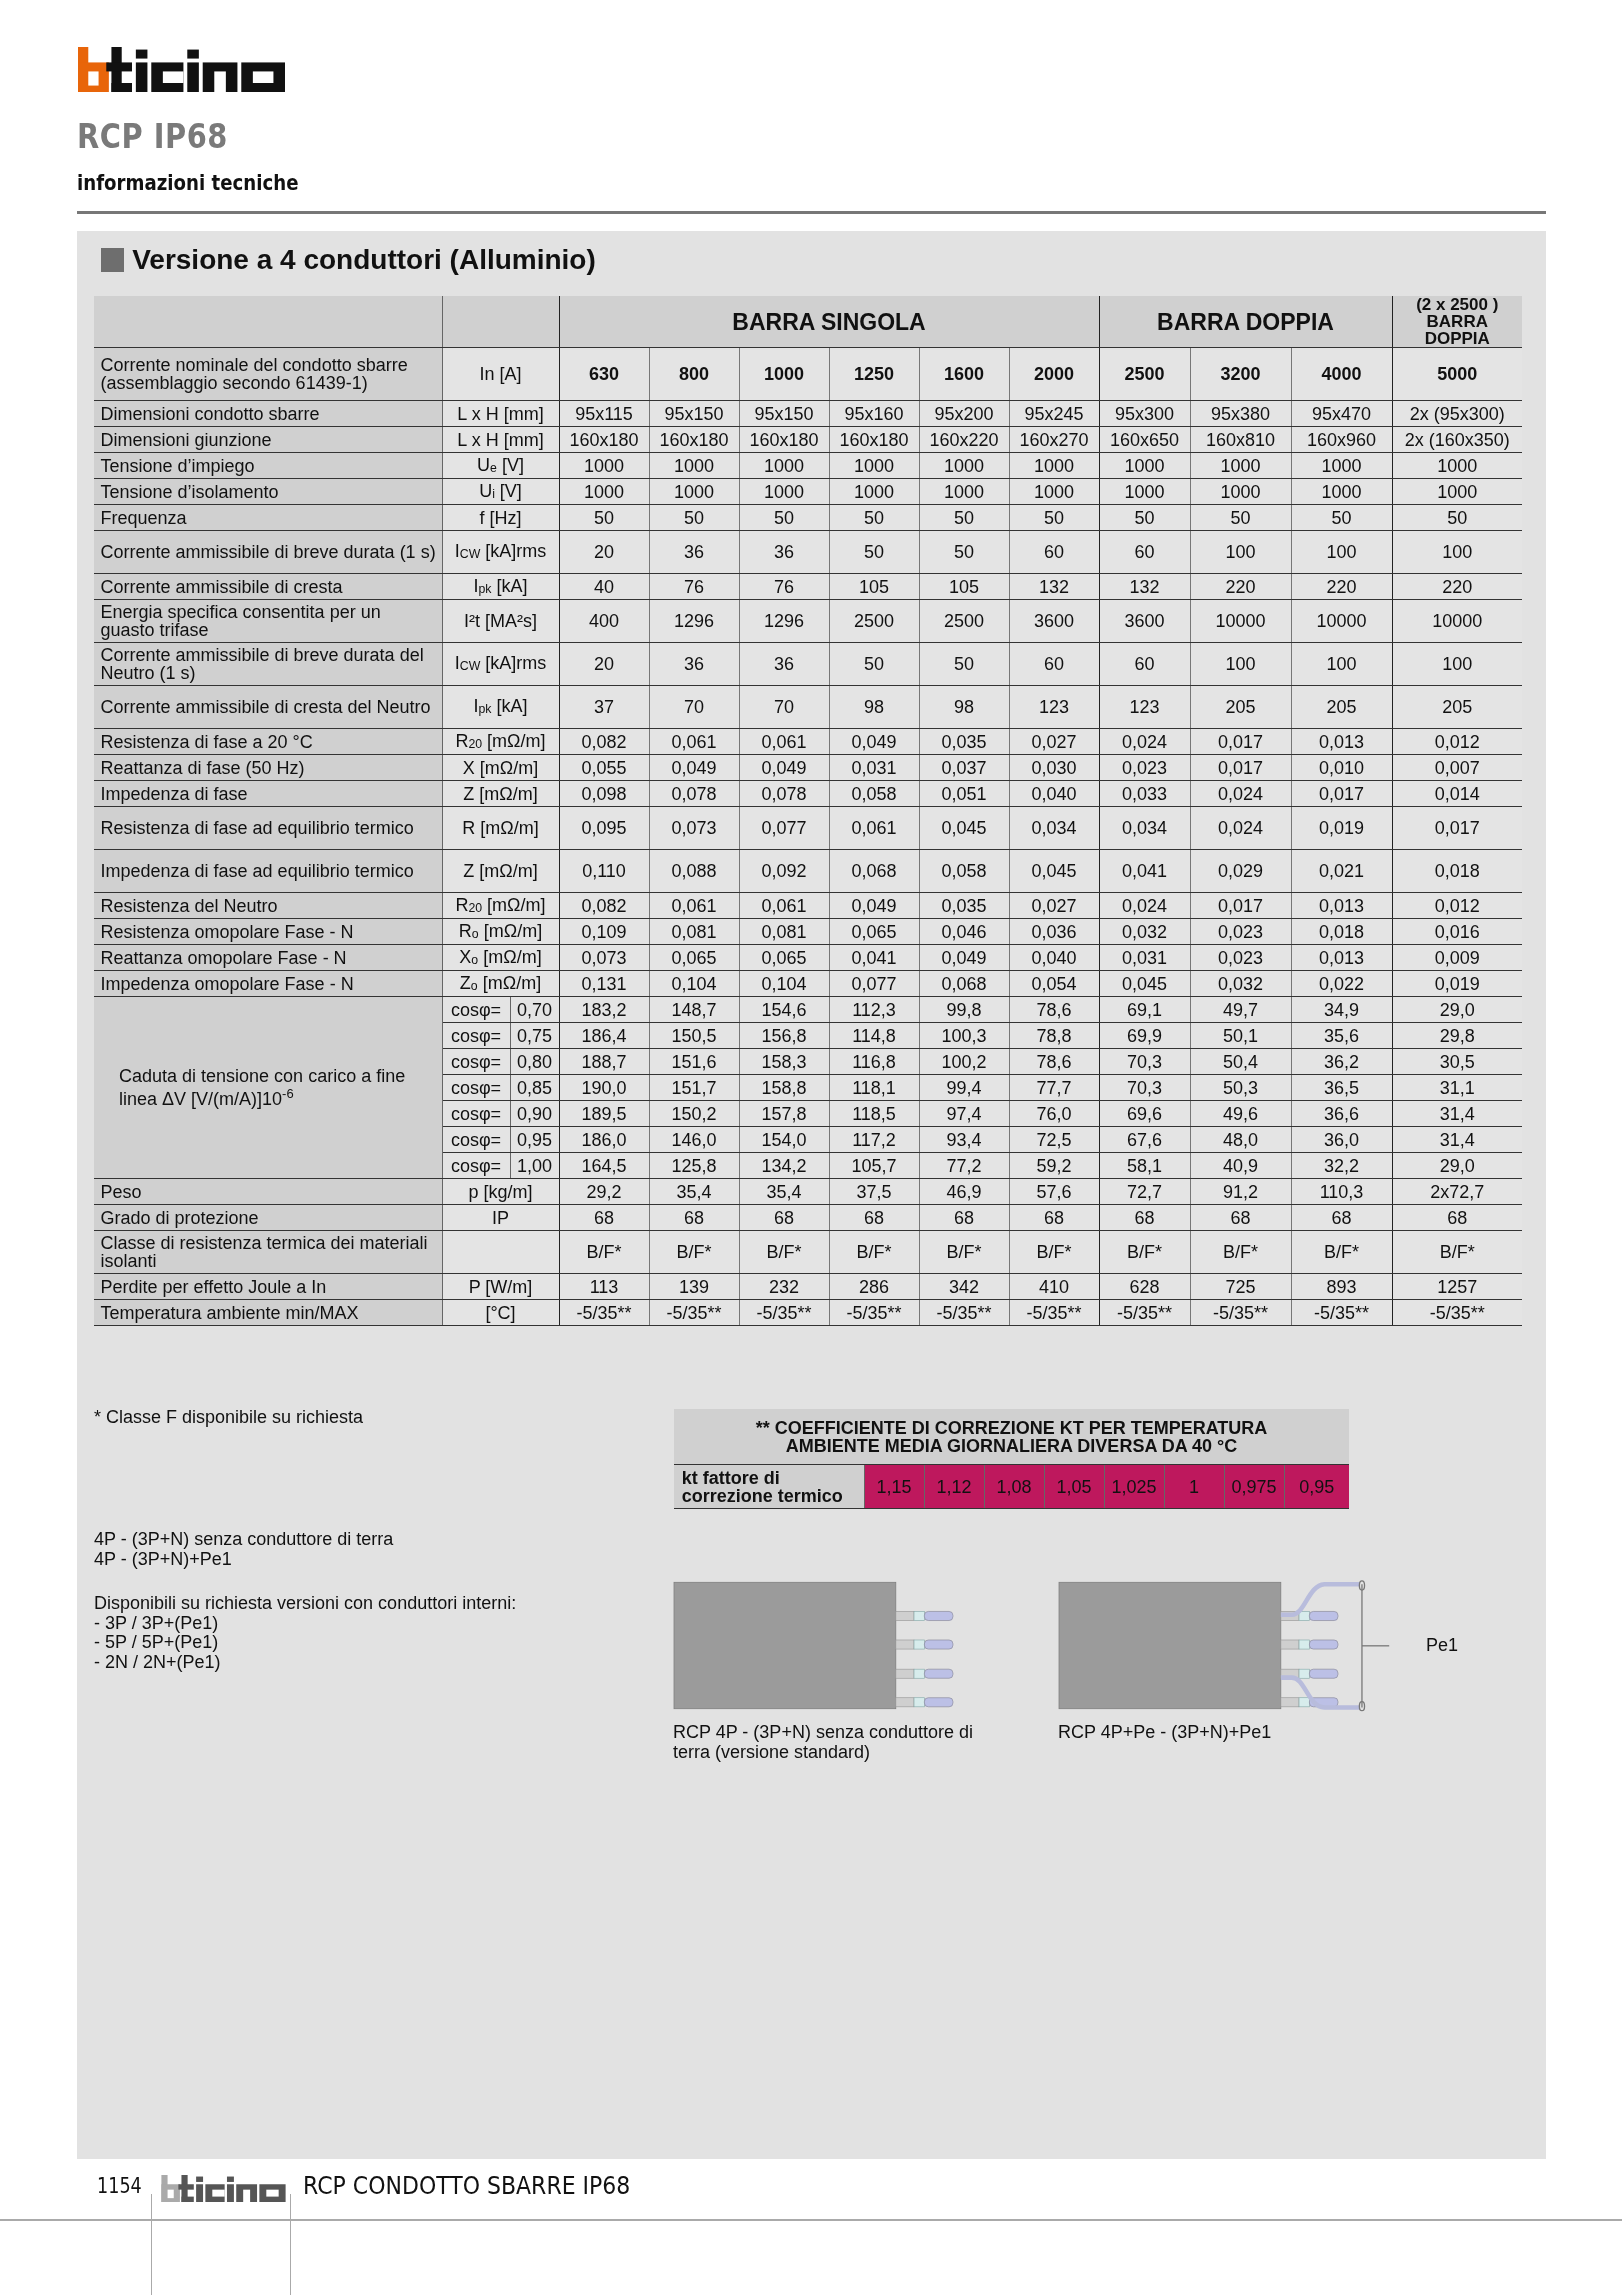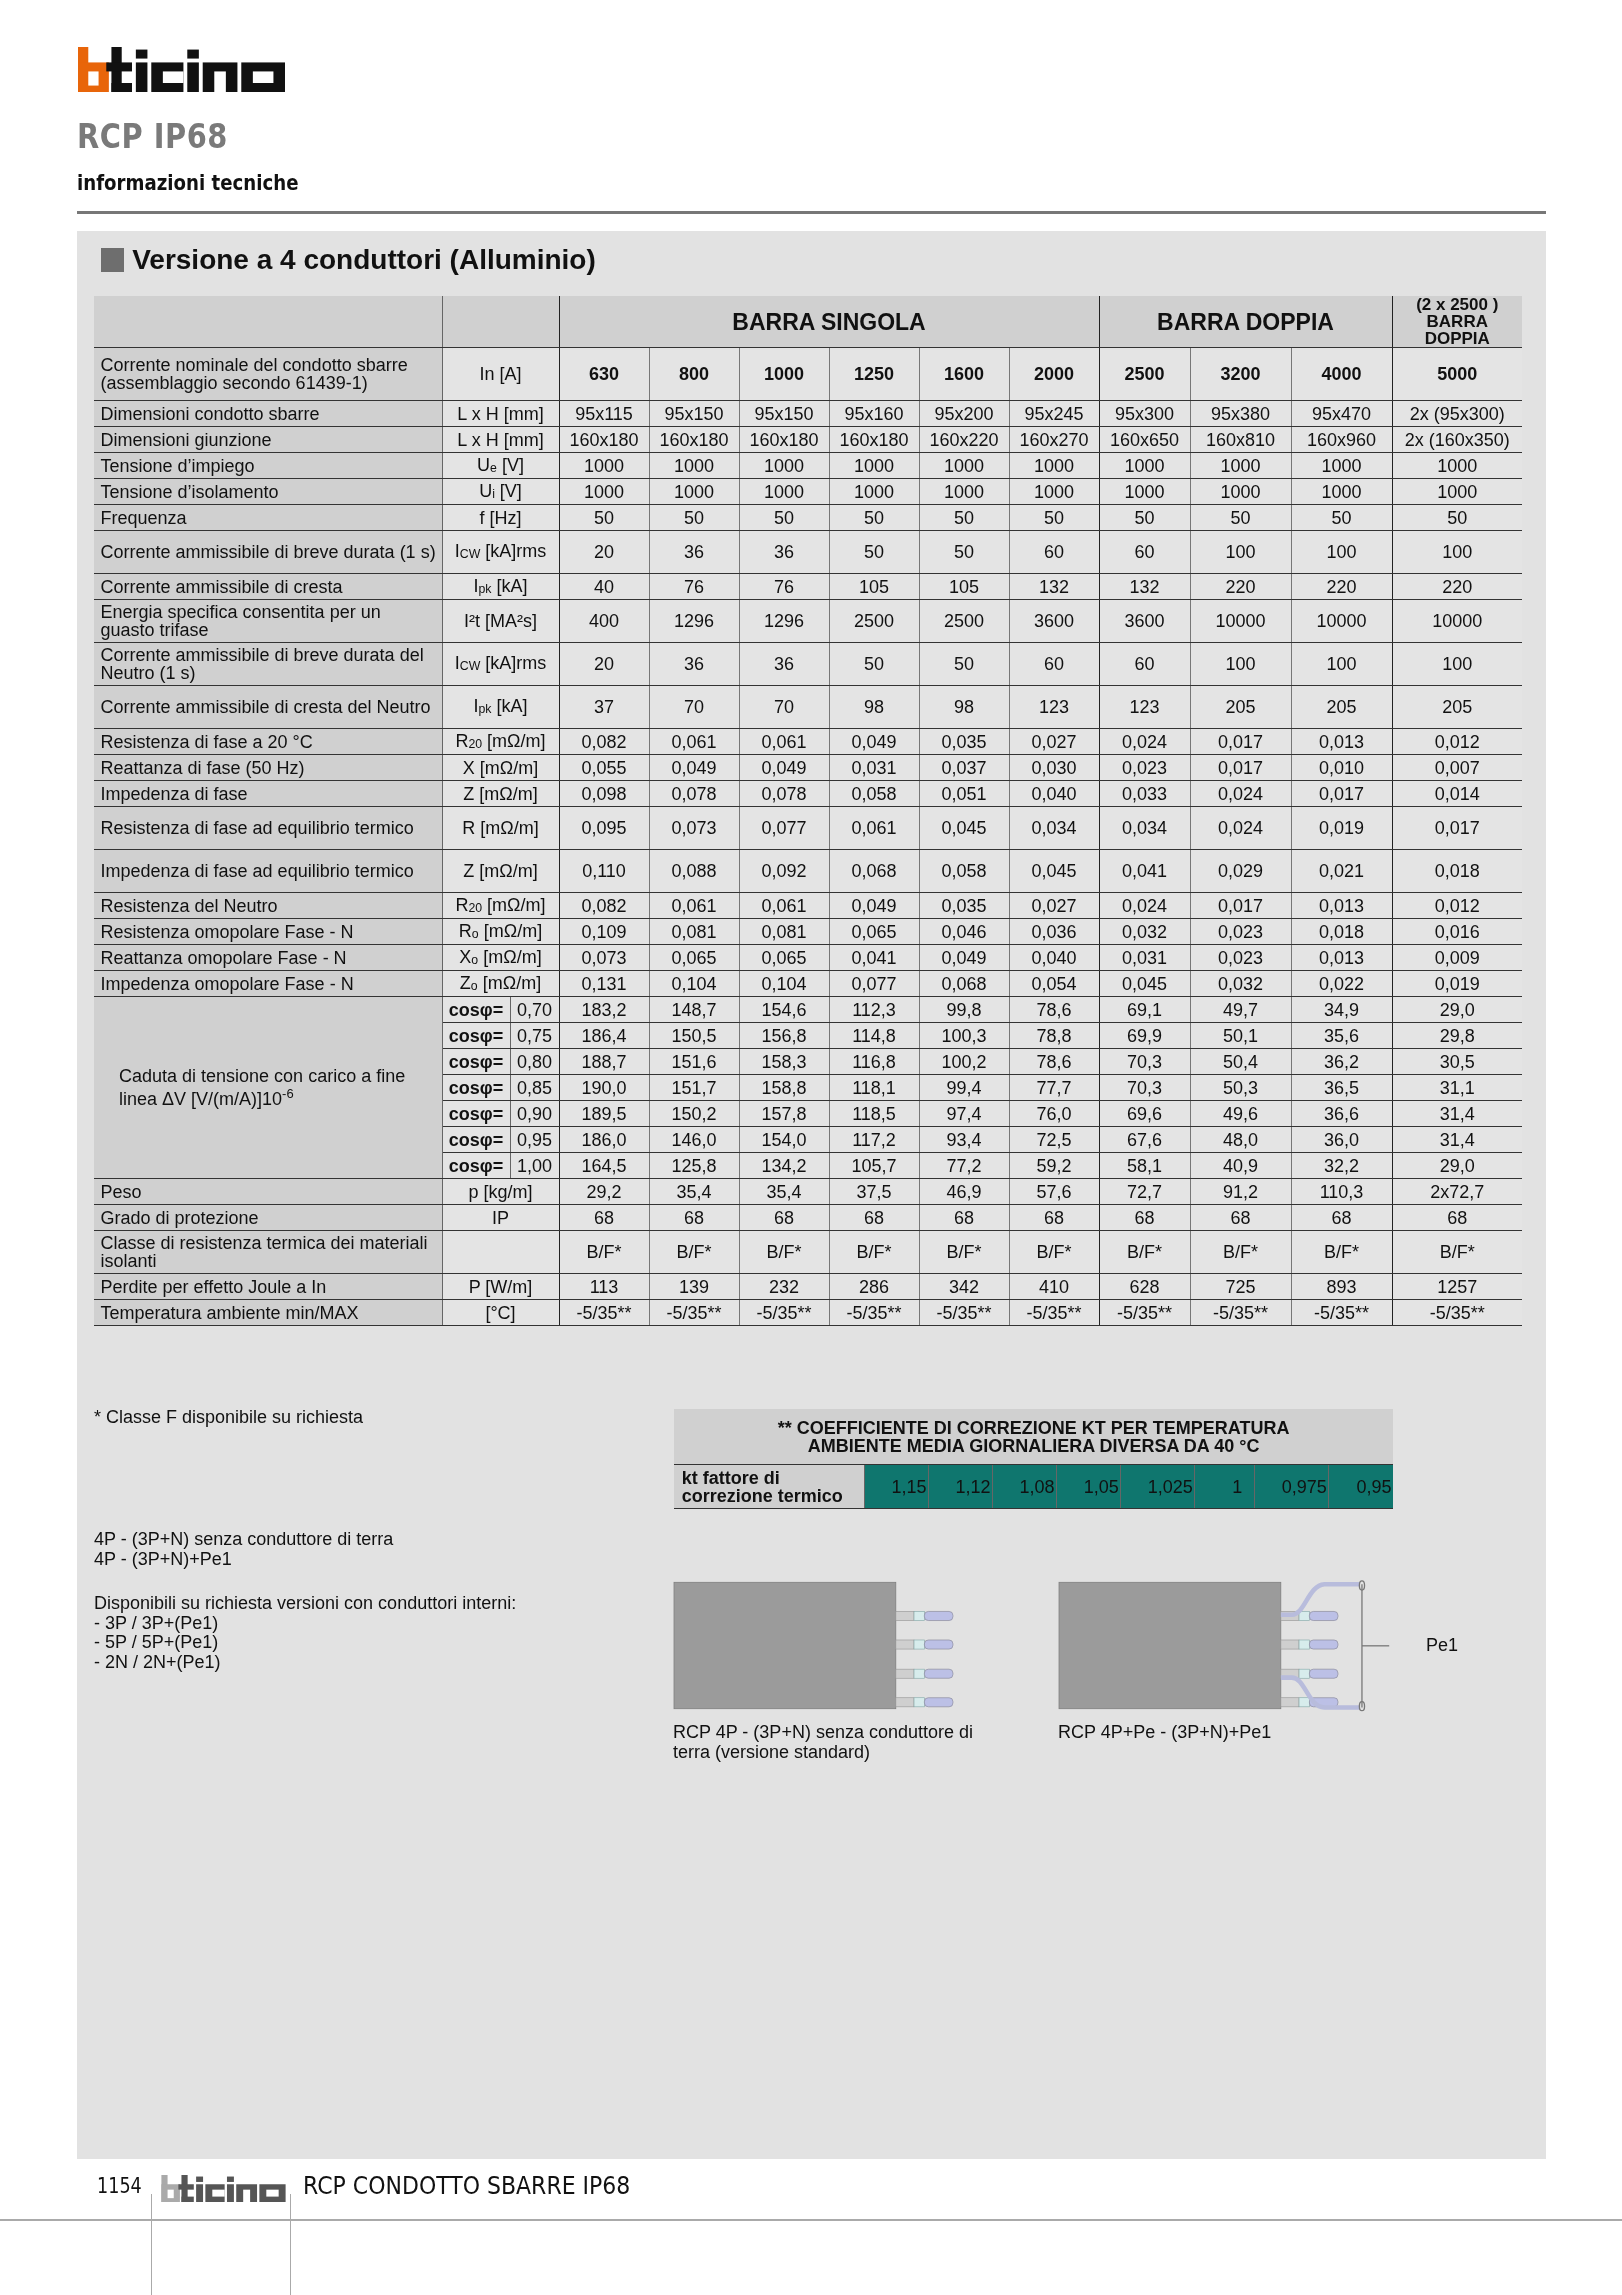--- a/index.html
+++ b/index.html
@@ -8,35 +8,35 @@
   .title{position:absolute;left:77px;top:116px;font-family:"DejaVu Sans",sans-serif;font-weight:bold;font-size:34px;color:#7a7a7a;letter-spacing:0.6px;transform:scaleX(0.85);transform-origin:left top;}
   .subtitle{position:absolute;left:77px;top:170px;font-family:"DejaVu Sans",sans-serif;font-weight:bold;font-size:21.4px;color:#111;transform:scaleX(0.85);transform-origin:left top;}
   .hrule{position:absolute;left:77px;top:211px;width:1469px;height:2.6px;background:#777;}
   .panel{position:absolute;left:77px;top:231px;width:1469px;height:1928px;background:#e2e2e2;}
   .section-title{position:absolute;left:101px;top:244px;font-size:28px;font-weight:bold;display:flex;align-items:center;}
   .section-title .sq{width:23.4px;height:23.4px;background:#6e6e6e;margin-right:7.8px;display:inline-block;}
   table.spec{position:absolute;left:94px;top:296px;border-collapse:collapse;table-layout:fixed;font-size:18px;}
   table.spec td{border-bottom:1.9px solid #333;padding:0 3.9px;text-align:center;vertical-align:middle;line-height:18px;background:#e4e4e4;}
   table.spec td.lbl{text-align:left;background:#d0d0d0;border-right:0.6px solid #666;padding-left:6.5px;}
   table.spec td.unit{background:#e4e4e4;border-right:1.9px solid #222;white-space:nowrap;}
-  table.spec td.cos{border-right:0.6px solid #666;white-space:nowrap;font-weight:bold;}
+  table.spec td.cos{border-right:0.6px solid #666;white-space:nowrap;}
   table.spec td.cosv{border-right:1.9px solid #222;}
   table.spec td.d{border-right:0.6px solid #777;}
   table.spec td.thick{border-right:1.9px solid #222;}
   table.spec td.last{border-right:none;}
   table.spec tr.hdr td{background:#d0d0d0;font-weight:bold;font-size:23px;}
   table.spec tr.hdr2 td.b{font-weight:bold;}
   sub.s{font-size:12.3px;vertical-align:baseline;position:relative;top:1.3px;}
   .foot-notes{position:absolute;left:94px;font-size:18px;line-height:19.5px;}
   table.kt{position:absolute;left:674px;top:1409px;border-collapse:collapse;table-layout:fixed;font-size:18px;}
   table.kt td{border-bottom:1.9px solid #333;text-align:center;vertical-align:middle;line-height:18px;}
   table.kt td.ttl{background:#d0d0d0;font-weight:bold;height:53px;}
   table.kt td.rl{background:#d0d0d0;font-weight:bold;text-align:left;padding-left:7.8px;border-right:0.6px solid #666;}
   table.kt td.h{background:#d6d6d6;font-weight:bold;border-right:0.6px solid #666;}
-  table.kt td.v{background:#0f766e;border-right:0.6px solid #666;padding-left:27px;}
+  table.kt td.v{background:#be185d;border-right:0.6px solid #666;}
   table.kt td.nb{border-right:none;}
   .diagram{position:absolute;top:1579px;}
   .caption{position:absolute;font-size:18px;line-height:19.5px;}
   .footer-num{position:absolute;left:97px;top:2173px;font-family:"DejaVu Sans",sans-serif;font-size:22px;transform:scaleX(0.8);transform-origin:left top;}
   .footer-logo{position:absolute;left:159px;top:2175px;width:129px;height:27px;}
   .footer-title{position:absolute;left:303px;top:2171px;font-family:"DejaVu Sans",sans-serif;font-size:25px;transform:scaleX(0.88);transform-origin:left top;}
   .footer-line{position:absolute;left:0;top:2219px;width:1623px;height:1.9px;background:#aaa;}
   .vline1{position:absolute;left:151px;top:2194px;width:1.3px;height:101px;background:#aaa;}
   .vline2{position:absolute;left:290px;top:2194px;width:1.3px;height:101px;background:#aaa;}
 </style>

